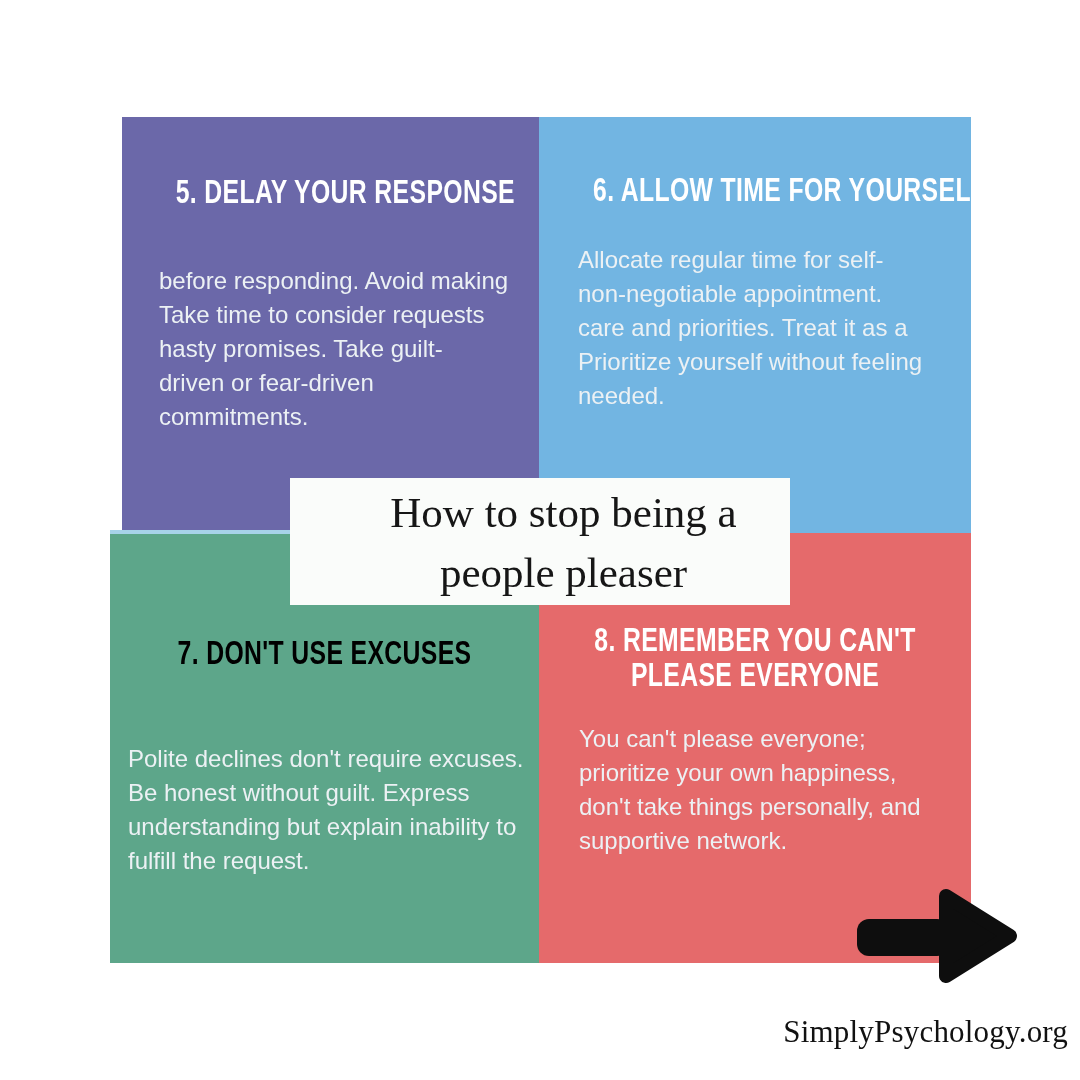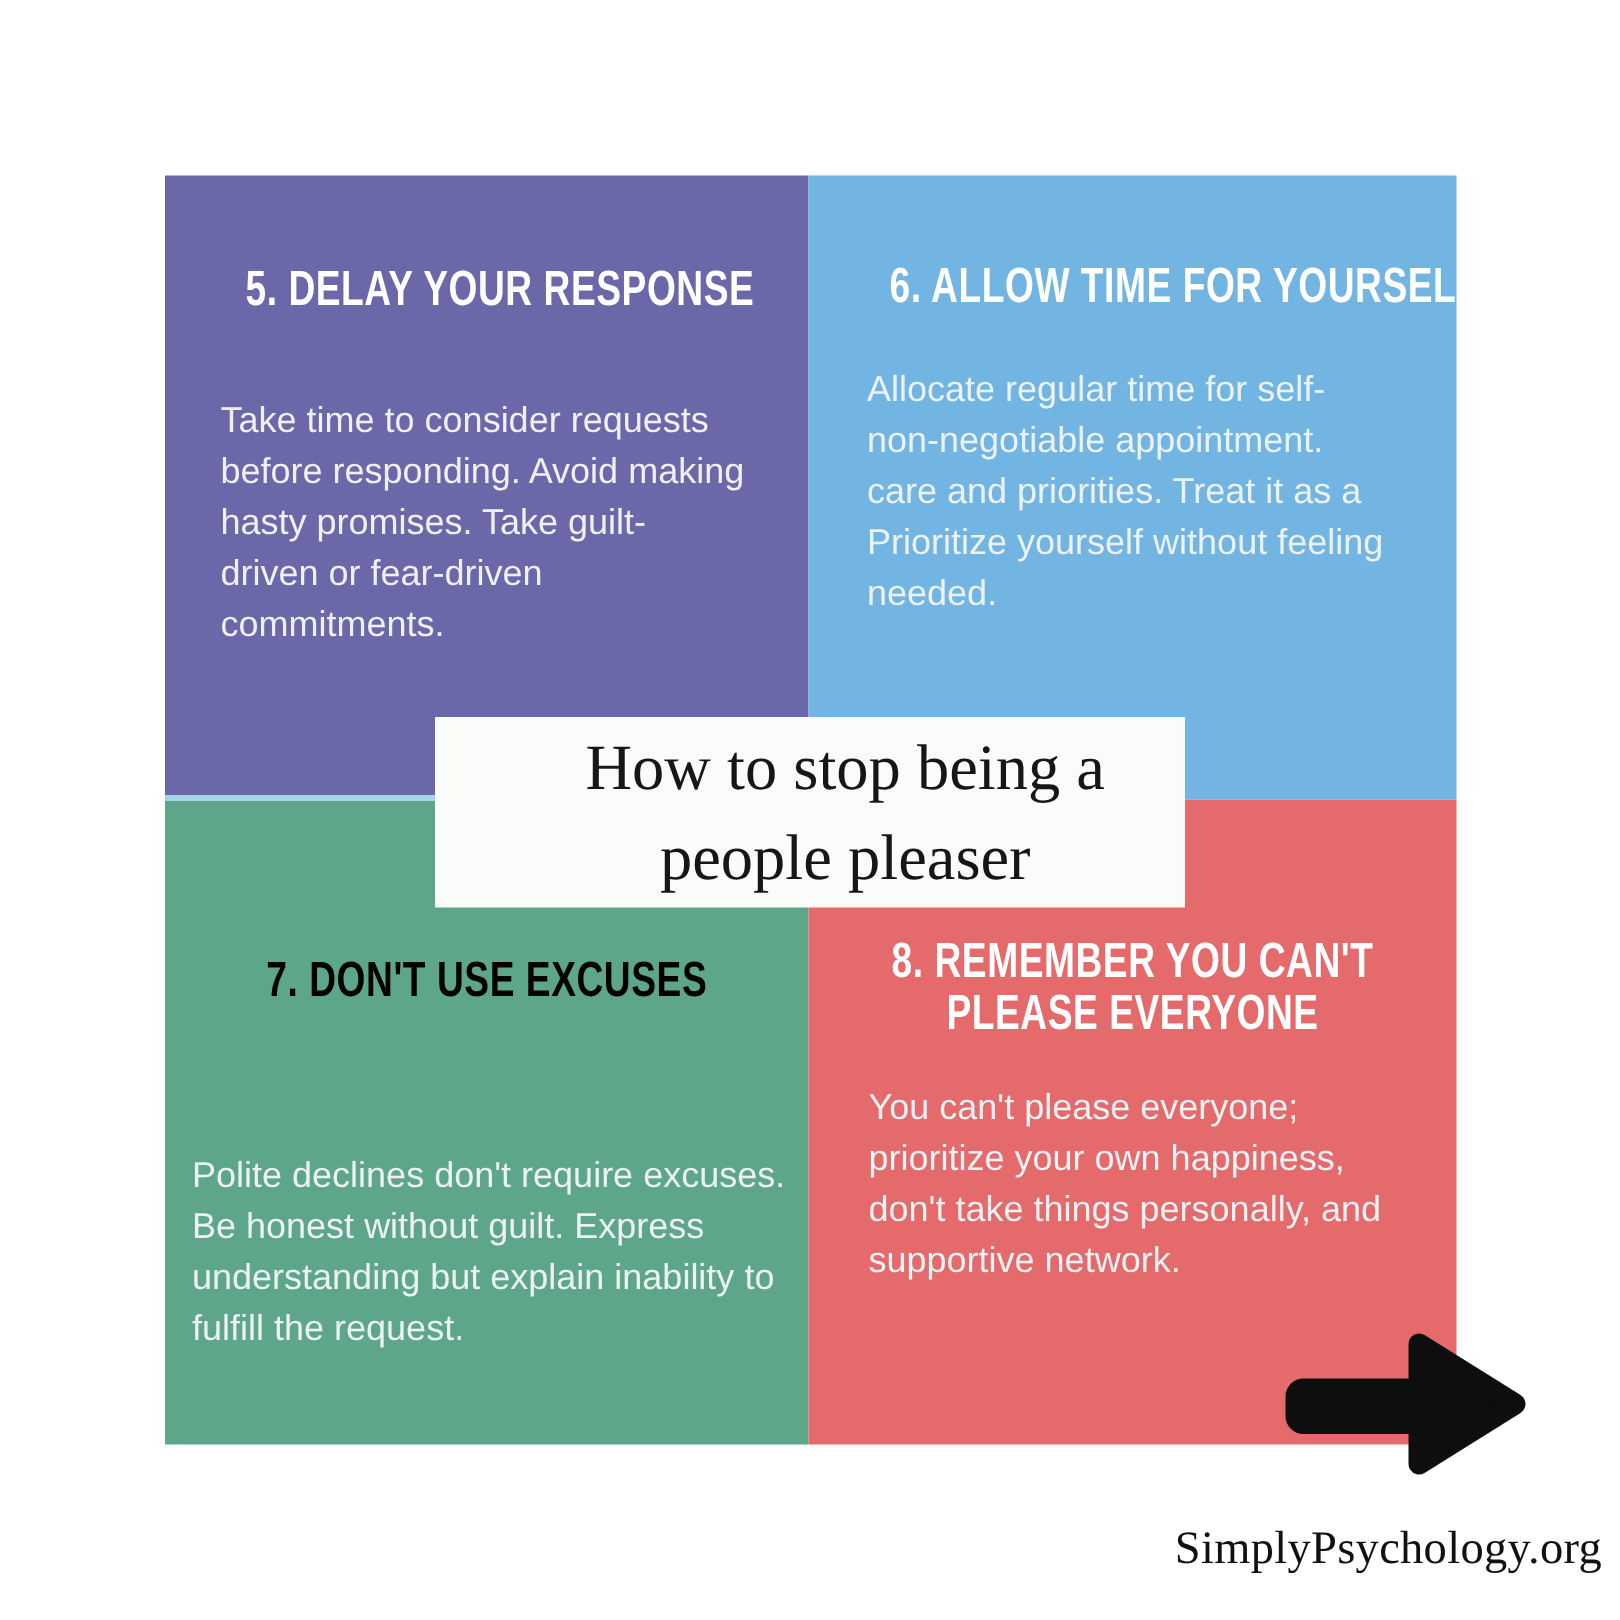--- a/index.html
+++ b/index.html
@@ -20,50 +20,50 @@
   .q0 .qhead{top:57px;}
   .q1 .qhead{top:55px;}
   .q2 .qhead{top:102px;}
   .q3 .qhead{top:89px;}
   .hwrap{transform:scaleX(.75);transform-origin:50% 50%;}
   .hline{white-space:nowrap;}
   .hline:empty{display:none;}
   .qbody{position:absolute;font-size:24px;line-height:34px;color:#ecf1f4;}
   .q0 .qbody{left:37px;top:147px;}
   .q1 .qbody{left:39px;top:126px;}
-  .q2 .qbody{left:18px;top:209px;margin-top:25px;}
+  .q2 .qbody{left:18px;top:209px;}
   .q3 .qbody{left:40px;top:189px;}
   .bline{white-space:nowrap;}
   .bline:empty{display:none;}
   .title-box{
     position:absolute;left:290px;top:478px;width:500px;height:127px;z-index:2;
     text-align:center;font-family:"Liberation Serif",serif;color:#161616;
     font-size:43px;line-height:60px;padding-top:5px;box-sizing:border-box;
   }
   .arrow{position:absolute;left:853px;top:886px;z-index:3;}
   .footer{
     position:absolute;right:12px;top:1014px;font-family:"Liberation Serif",serif;
     font-size:31px;color:#111111;letter-spacing:.2px;
   }
 </style>
 </head>
 <body>
 
 <div class="canvas">
 
-  <section class="quad q0" style="background: rgb(107, 104, 169);">
+  <section class="quad q0" style="background: rgb(107, 104, 169); margin-left: 12px;">
     <div class="qhead" style="color: rgb(255, 255, 255);">
       <div class="hwrap">
         <div class="hline">5. DELAY YOUR RESPONSE</div>
 
       </div>
     </div>
     <div class="qbody" style="color: rgb(236, 241, 244);">
+      <div class="bline">before responding. Avoid making</div>
       <div class="bline">Take time to consider requests</div>
-      <div class="bline">before responding. Avoid making</div>
       <div class="bline">hasty promises. Take guilt-</div>
       <div class="bline">driven or fear-driven</div>
       <div class="bline">commitments.</div>
 
     </div>
   </section>
 
   <section class="quad q1" style="background: rgb(114, 181, 226);">
     <div class="qhead" style="color: rgb(255, 255, 255);">
       <div class="hwrap">

